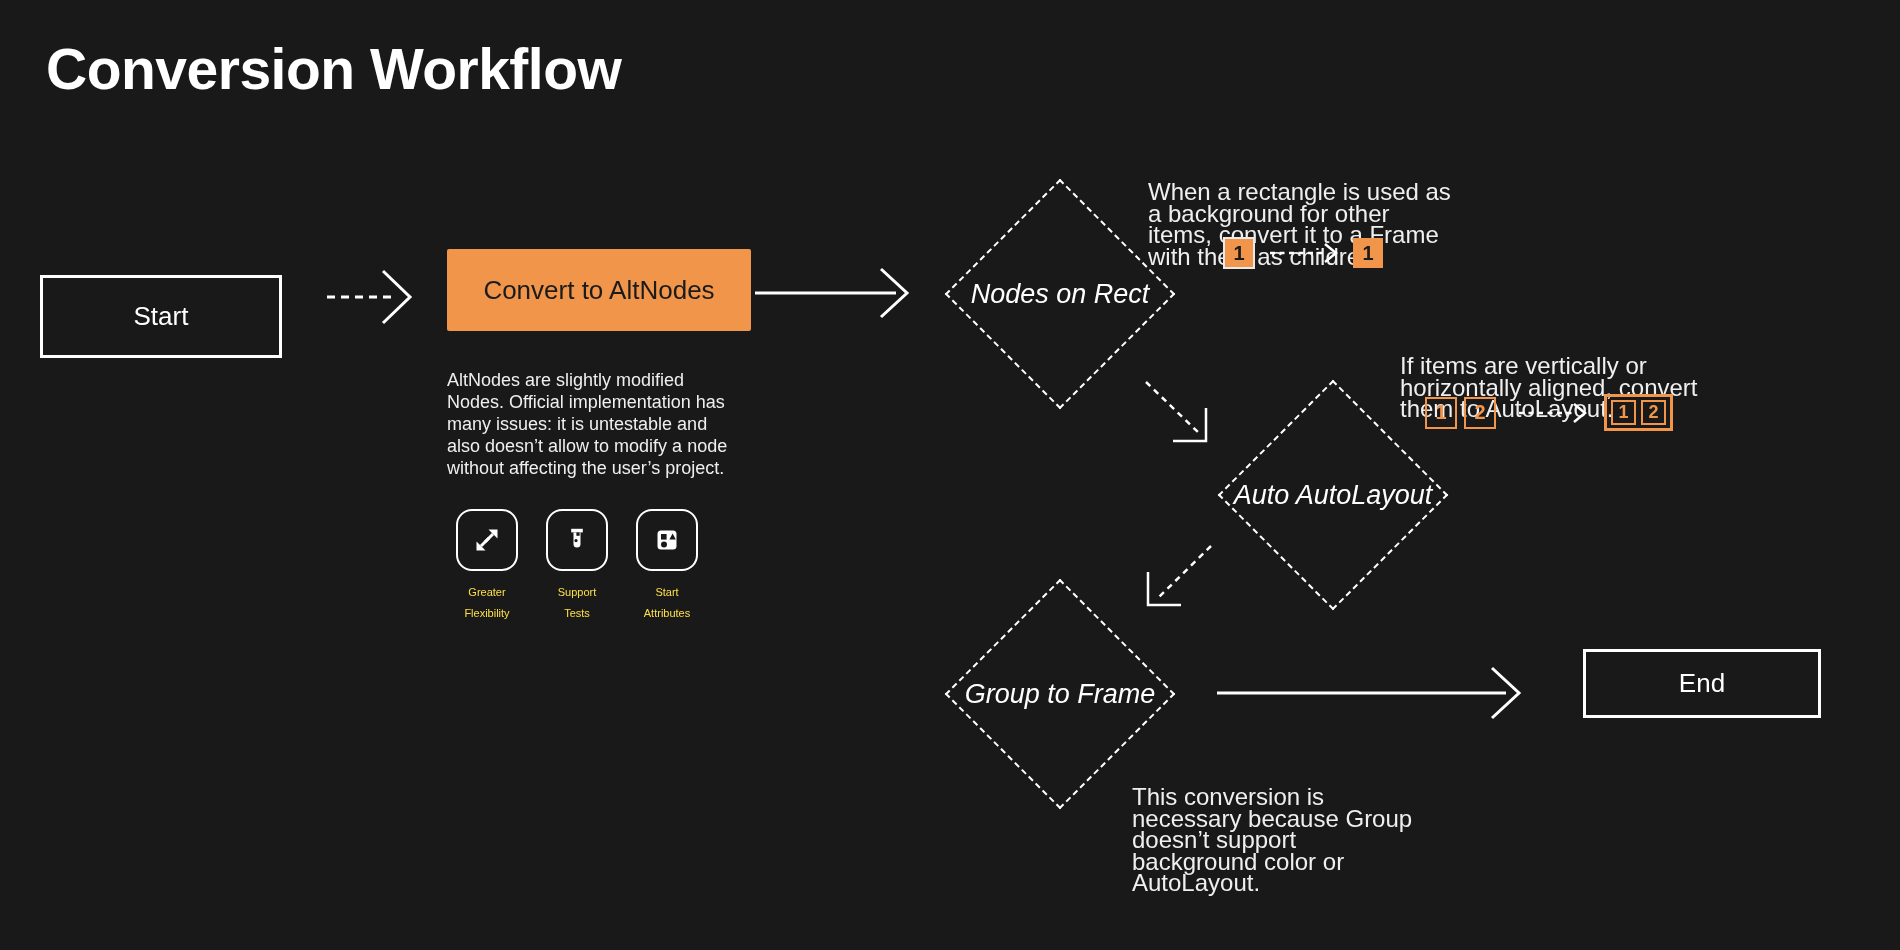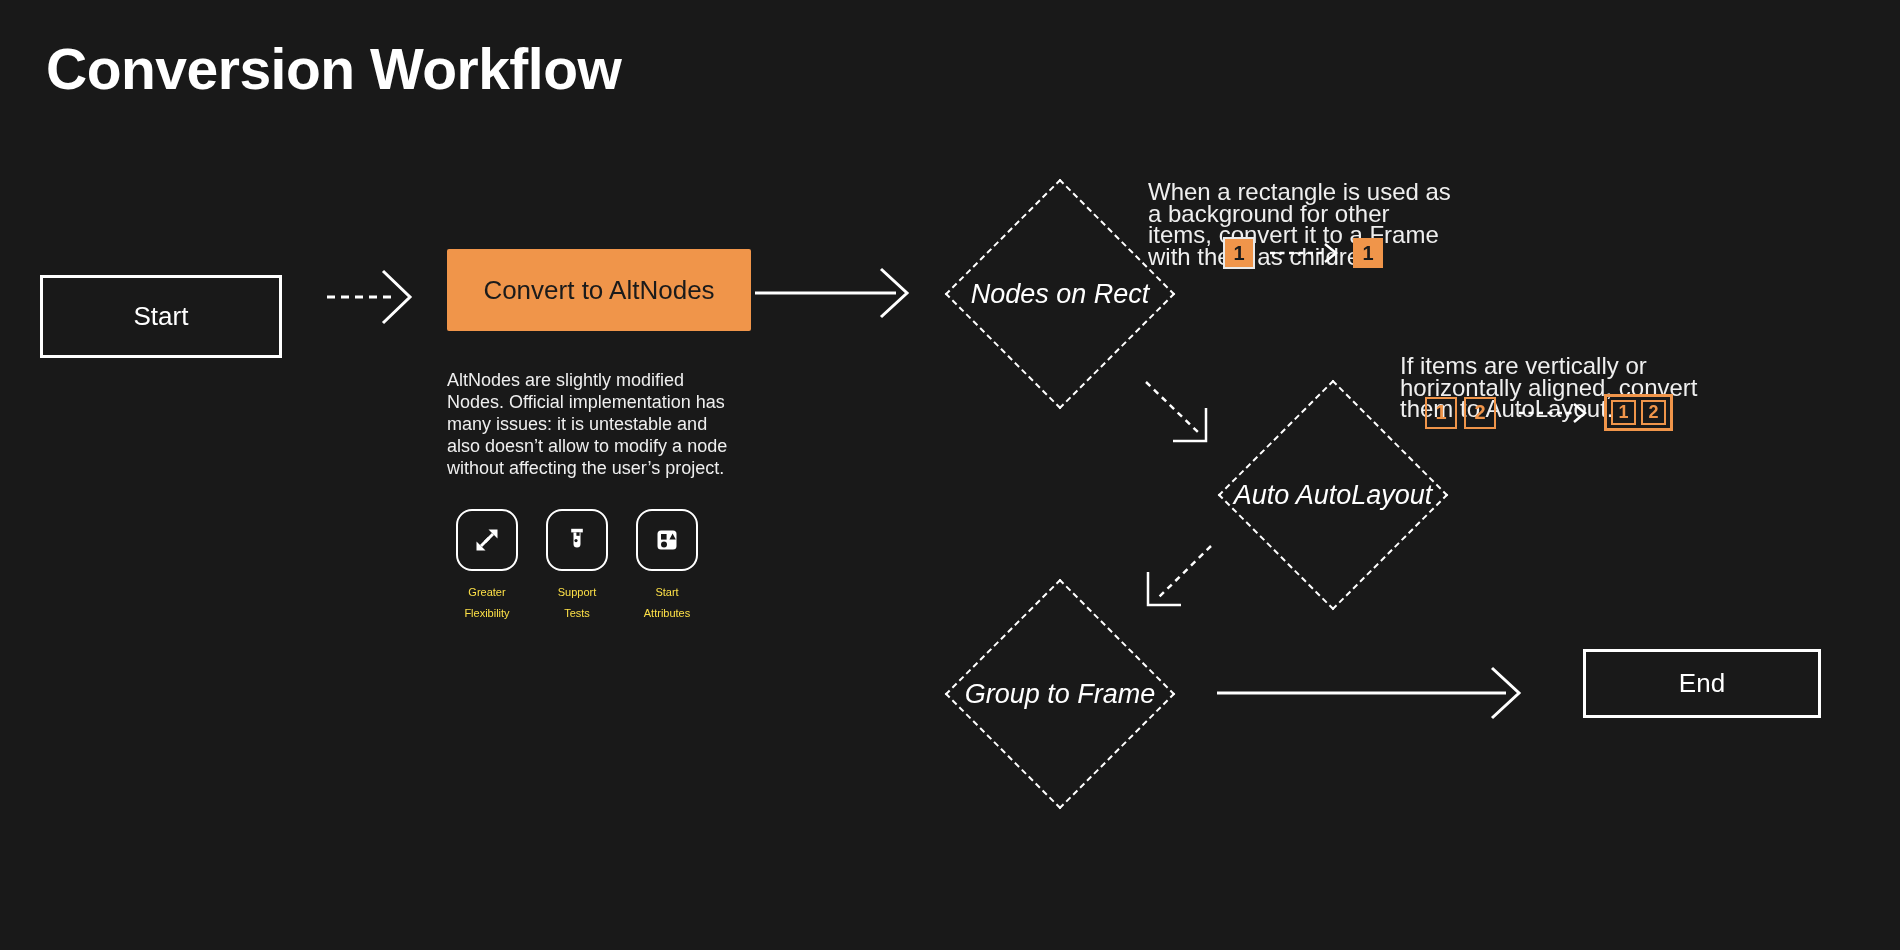--- a/index.html
+++ b/index.html
@@ -198,18 +198,19 @@
         <line x1="2" y1="11" x2="55" y2="11" stroke-dasharray="5 4.5"></line>
         <polyline points="57,2 68,11 57,20"></polyline>
       </g>
     </svg>
     <div class="chip-group">
       <div class="num-chip chip-outline">1</div>
       <div class="num-chip chip-outline">2</div>
     </div>
   </div>
 
+  <p class="annot annot-3">This conversion is necessary because Group doesn’t support background color or AutoLayout.</p>
 
   <div class="node-box terminal box-end">
     <span>End</span>
   </div>
 
 </div>
 
 </body></html>

